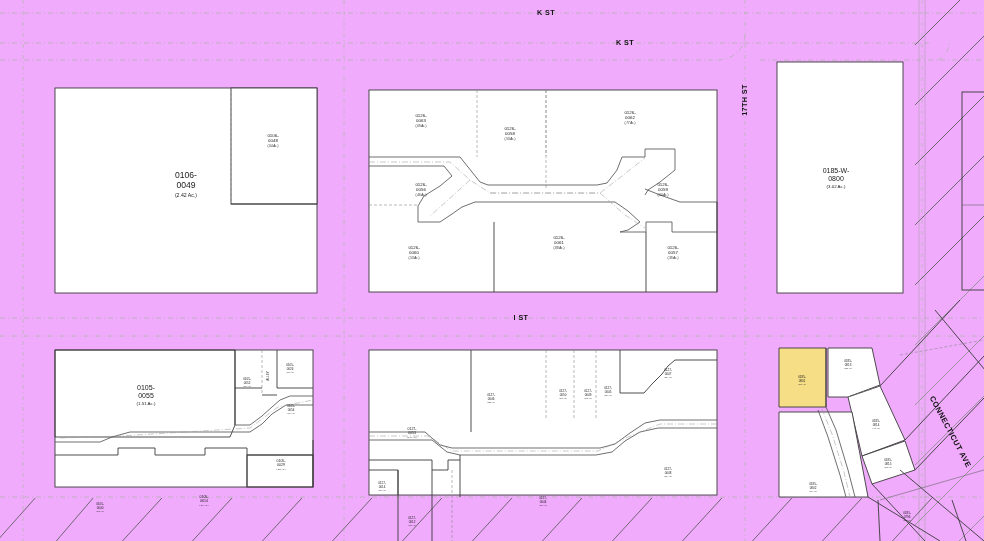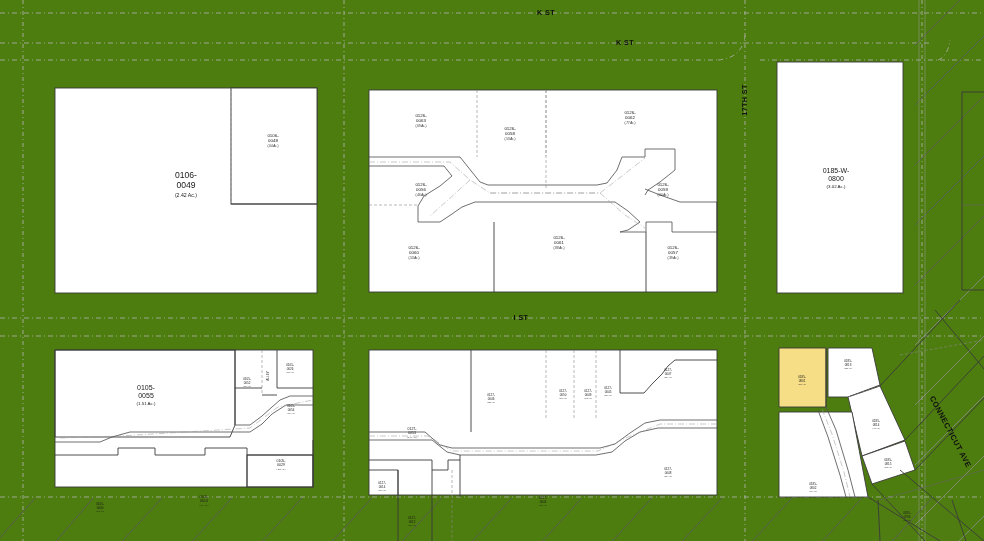--- a/index.html
+++ b/index.html
@@ -8,21 +8,21 @@
     padding: 0;
     background: #ffffff;
   }
   body {
     font-family: "Liberation Sans", sans-serif;
   }
   #map-root {
     position: relative;
     width: 984px;
     height: 541px;
-    background: #4d7c0f;
+    background: #f0abfc;
     overflow: hidden;
   }
   #map-svg {
     position: absolute;
     left: 0;
     top: 0;
     width: 984px;
     height: 541px;
   }
   .parcel-fill-white { fill: #ffffff; }

